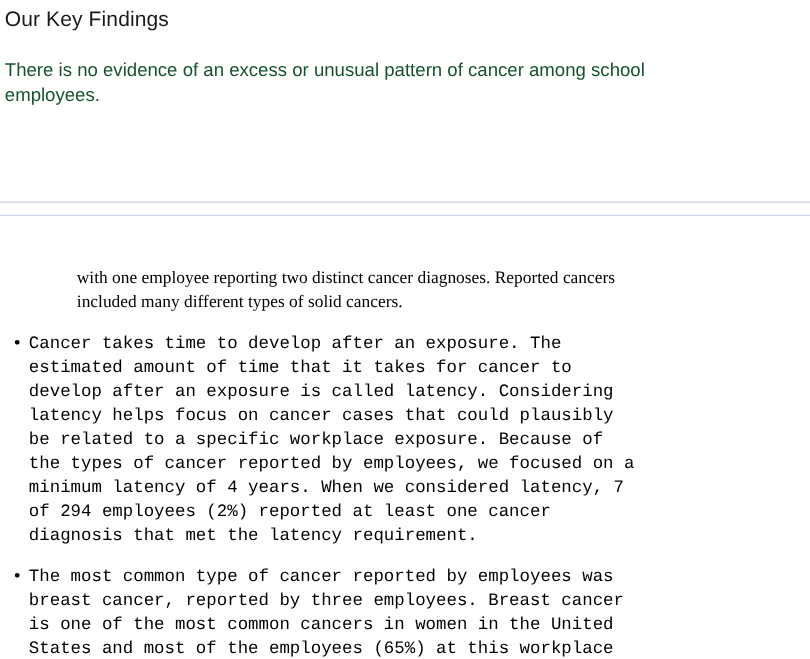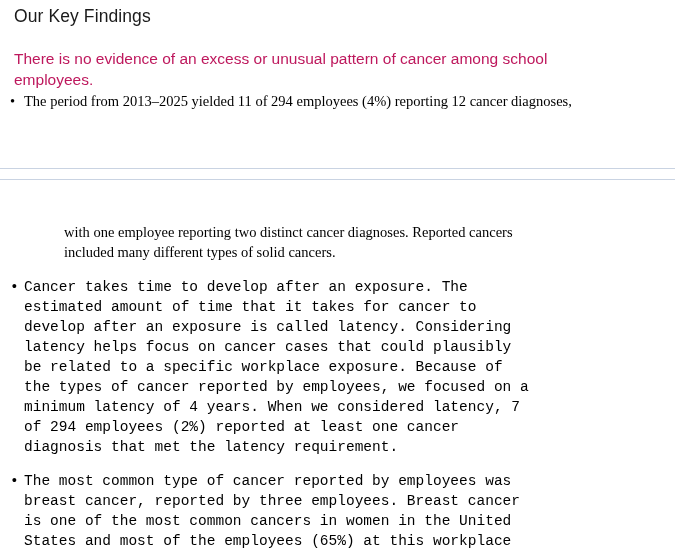--- a/index.html
+++ b/index.html
@@ -15,35 +15,35 @@
     overflow: hidden;
     position: relative;
   }
   .page {
     position: relative;
     width: 675px;
     height: 549px;
     box-sizing: border-box;
   }
   .section-top {
-    padding: 0 10px 0 10px;
+    padding: 0 10px 0 0;
   }
   .doc-title {
     font-family: "Liberation Sans", sans-serif;
     font-size: 17.5px;
     font-weight: 400;
     color: #1a1a1a;
     margin: 0;
     padding: 6px 0 0 4px;
     letter-spacing: 0.1px;
   }
   .headline {
     font-family: "Liberation Sans", sans-serif;
     font-size: 15.5px;
-    color: #be185d;
+    color: #14532d;
     line-height: 1.35;
     margin: 22px 0 0 4px;
     max-width: 600px;
   }
   ul.bullets {
     list-style: none;
     margin: 0;
     padding: 0;
   }
   ul.bullets li {
@@ -121,23 +121,20 @@
 </head>
 <body>
 
 <div class="page">
 
   <div class="section-top">
     <h1 class="doc-title">Our Key Findings</h1>
 
     <div class="headline">There is no evidence of an excess or unusual pattern of cancer among school  employees.</div>
 
-    <ul class="bullets first-bullets">
-      <li>The period from 2013–2025 yielded 11 of 294 employees (4%) reporting 12 cancer diagnoses,</li>
-    </ul>
   </div>
 
   <div class="divider-band">
     <div class="line-top"></div>
     <div class="line-bottom"></div>
   </div>
 
   <div class="section-bottom">
     <p class="cont-para">with one employee reporting two distinct cancer diagnoses. Reported cancers included many different types of solid cancers.</p>
 

